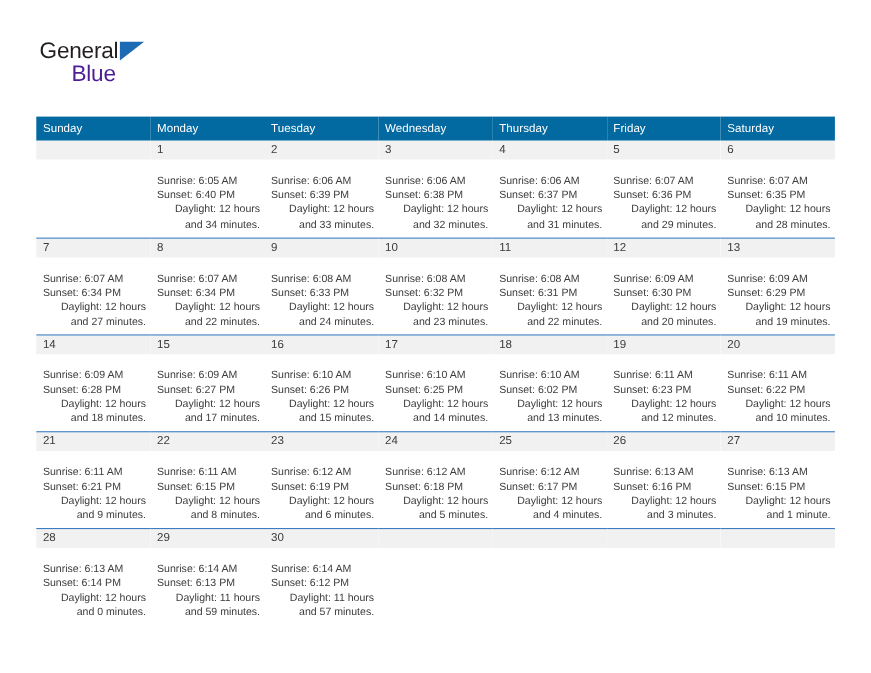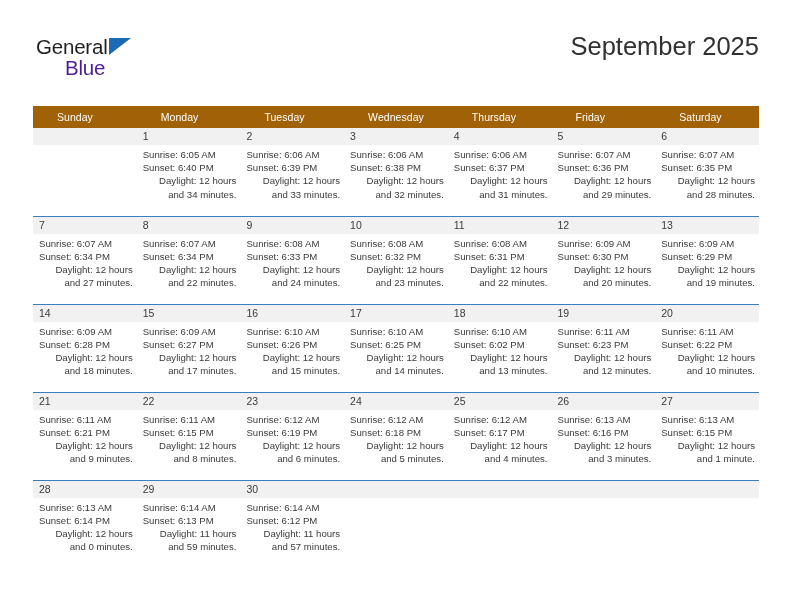--- a/index.html
+++ b/index.html
@@ -86,26 +86,26 @@
     left: 33px;
     top: 106px;
     width: 726px;
   }
   table.cal {
     width: 726px;
     border-collapse: collapse;
     table-layout: fixed;
   }
   table.cal th {
-    background: #a16207;
+    background: #0369a1;
     color: #ffffff;
     font-size: 10.5px;
     font-weight: normal;
     text-align: left;
-    padding: 5px 0 5px 24px;
+    padding: 5px 0 5px 6px;
     height: 21px;
     vertical-align: middle;
     letter-spacing: 0.05px;
   }
   table.cal td {
     vertical-align: top;
     padding: 0;
     height: 88px;
     border-top: 1px solid #3b7dc0;
     background: #ffffff;
@@ -117,40 +117,40 @@
     color: #3b3b3b;
     padding: 3px 0 3px 6px;
     height: 17px;
     line-height: 11px;
   }
   .info {
     padding: 3px 4px 0 6px;
     font-size: 9.6px;
     line-height: 13.2px;
     color: #3b3b3b;
+    margin-top: 10px;
   }
   .info div { white-space: nowrap; }
   .info .wrap2 { white-space: normal; text-align: right; }
   td.blank .daynum { background: #f1f1f1; }
 </style>
 </head>
 <body>
 
 <div class="page">
 
   <div class="header">
 
     <div class="logo">
       <span class="logo-general">General</span>
       <span class="logo-tri"></span>
       <span class="logo-blue">Blue</span>
     </div>
 
     <div class="title-wrap">
-      <div class="cal-title">September 2025</div>
     </div>
 
   </div>
 
   <div class="calendar">
     <table class="cal">
       <thead>
         <tr id="hdr-row">
             <th>Sunday</th>
             <th>Monday</th>

